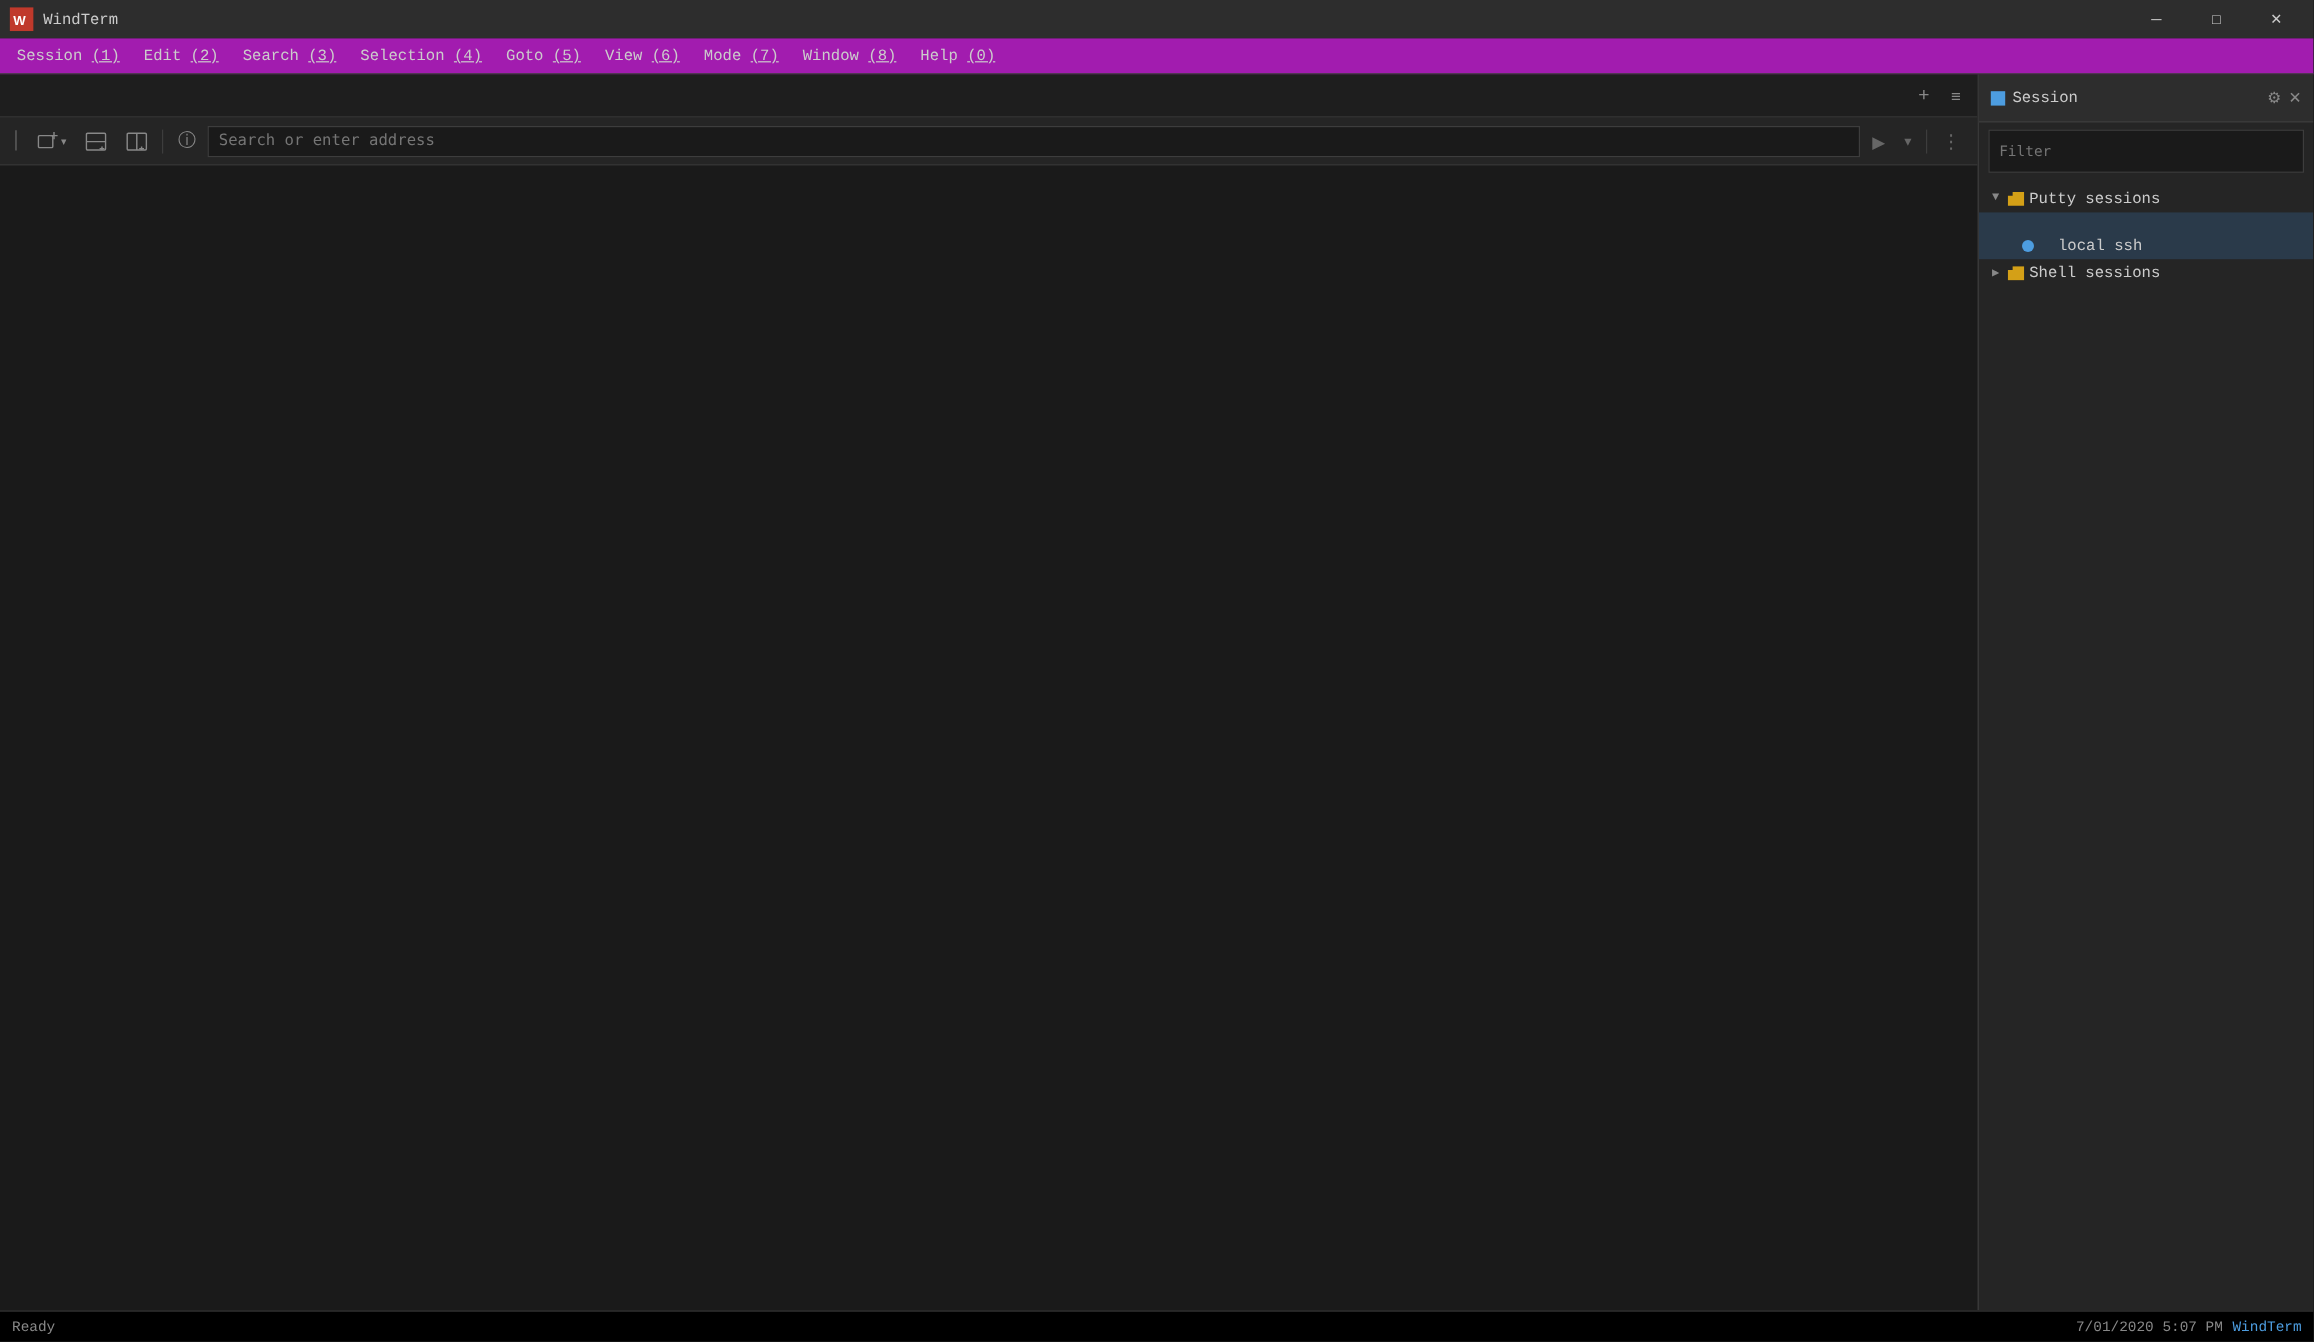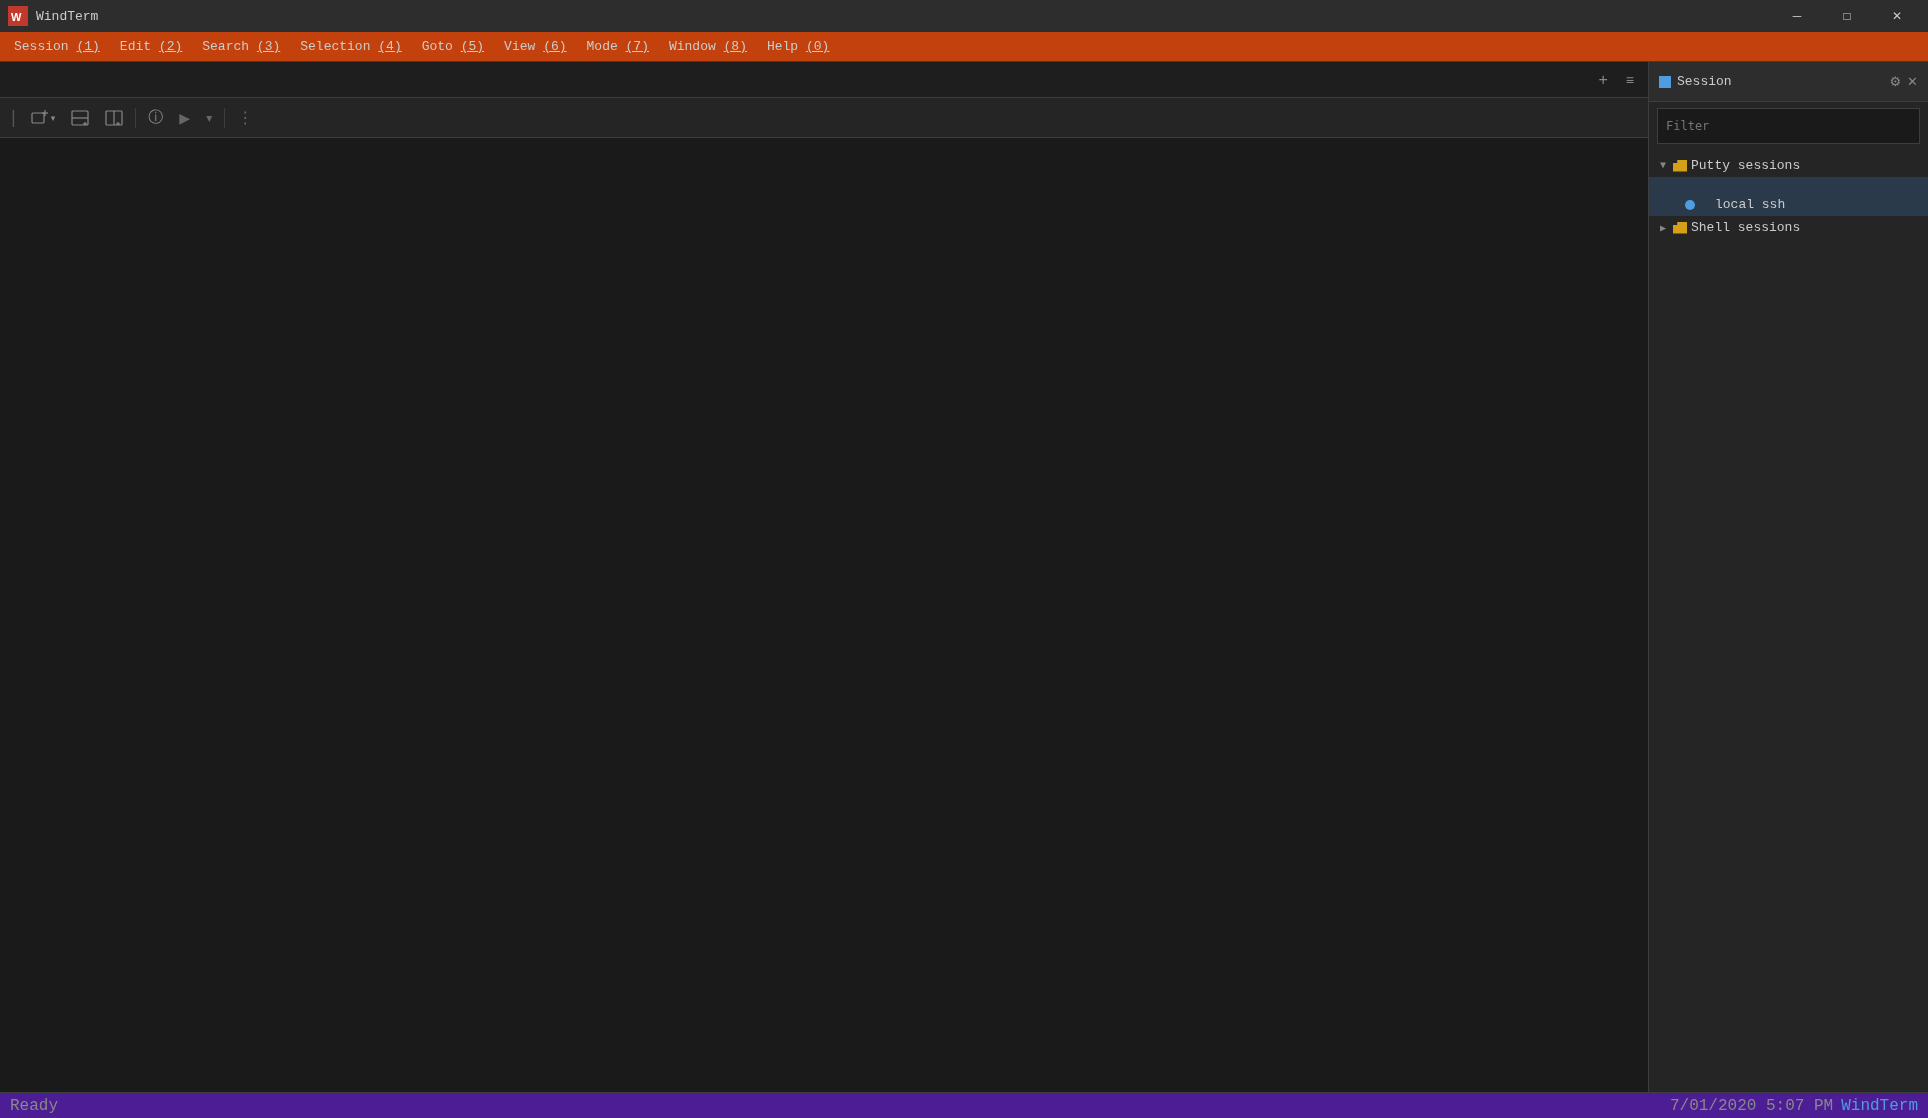--- a/index.html
+++ b/index.html
@@ -50,21 +50,21 @@
       cursor: pointer;
       font-size: 12px;
       color: #cccccc;
       background: transparent;
       border: none;
     }
 
     
     #menu-bar {
       height: 30px;
-      background: #c2410c;
+      background: #a21caf;
       display: flex;
       align-items: center;
       padding: 0 4px;
       flex-shrink: 0;
       border-bottom: 1px solid #3d3d3d;
     }
     .menu-item {
       padding: 4px 10px;
       cursor: pointer;
       font-size: 13px;
@@ -232,27 +232,27 @@
       width: 10px;
       height: 10px;
       border-radius: 50%;
       background: #4d9de0;
       flex-shrink: 0;
     }
 
     
     #status-bar {
       height: 26px;
-      background: #4c1d95;
+      background: #000000;
       display: flex;
       align-items: center;
       padding: 0 10px;
       border-top: 1px solid #3d3d3d;
       flex-shrink: 0;
-      font-size: 16px;
+      font-size: 12px;
       color: #888888;
     }
     #status-text { flex: 1; }
     #status-right { color: #888888; }
     #status-brand { color: #4d9de0; margin-left: 8px; }
   </style>
 </head>
 <body>
 
 <div id="title-bar">
@@ -317,20 +317,21 @@
           <line x1="9" y1="2" x2="9" y2="16" stroke="#888" stroke-width="1.2"></line>
           <line x1="13" y1="13" x2="13" y2="16" stroke="#888" stroke-width="1.2"></line>
           <line x1="11" y1="15" x2="15" y2="15" stroke="#888" stroke-width="1.2"></line>
         </svg>
       </button>
 
       <div id="toolbar-divider"></div>
 
       <button class="toolbar-btn" style="font-size:15px; color:#888;">ⓘ</button>
 
+      <input id="address-bar" type="text" placeholder="Search or enter address" style="">
 
       <button class="toolbar-btn" style="font-size:14px; color:#666;">▶</button>
       <button class="toolbar-btn" style="font-size:12px; color:#666;">▾</button>
 
       <div id="toolbar-divider2" style="width:1px;height:20px;background:#3d3d3d;margin:0 2px;"></div>
 
       <button class="toolbar-btn" style="font-size:16px; color:#666;">⋮</button>
     </div>
 
     <div id="terminal-area"></div>

